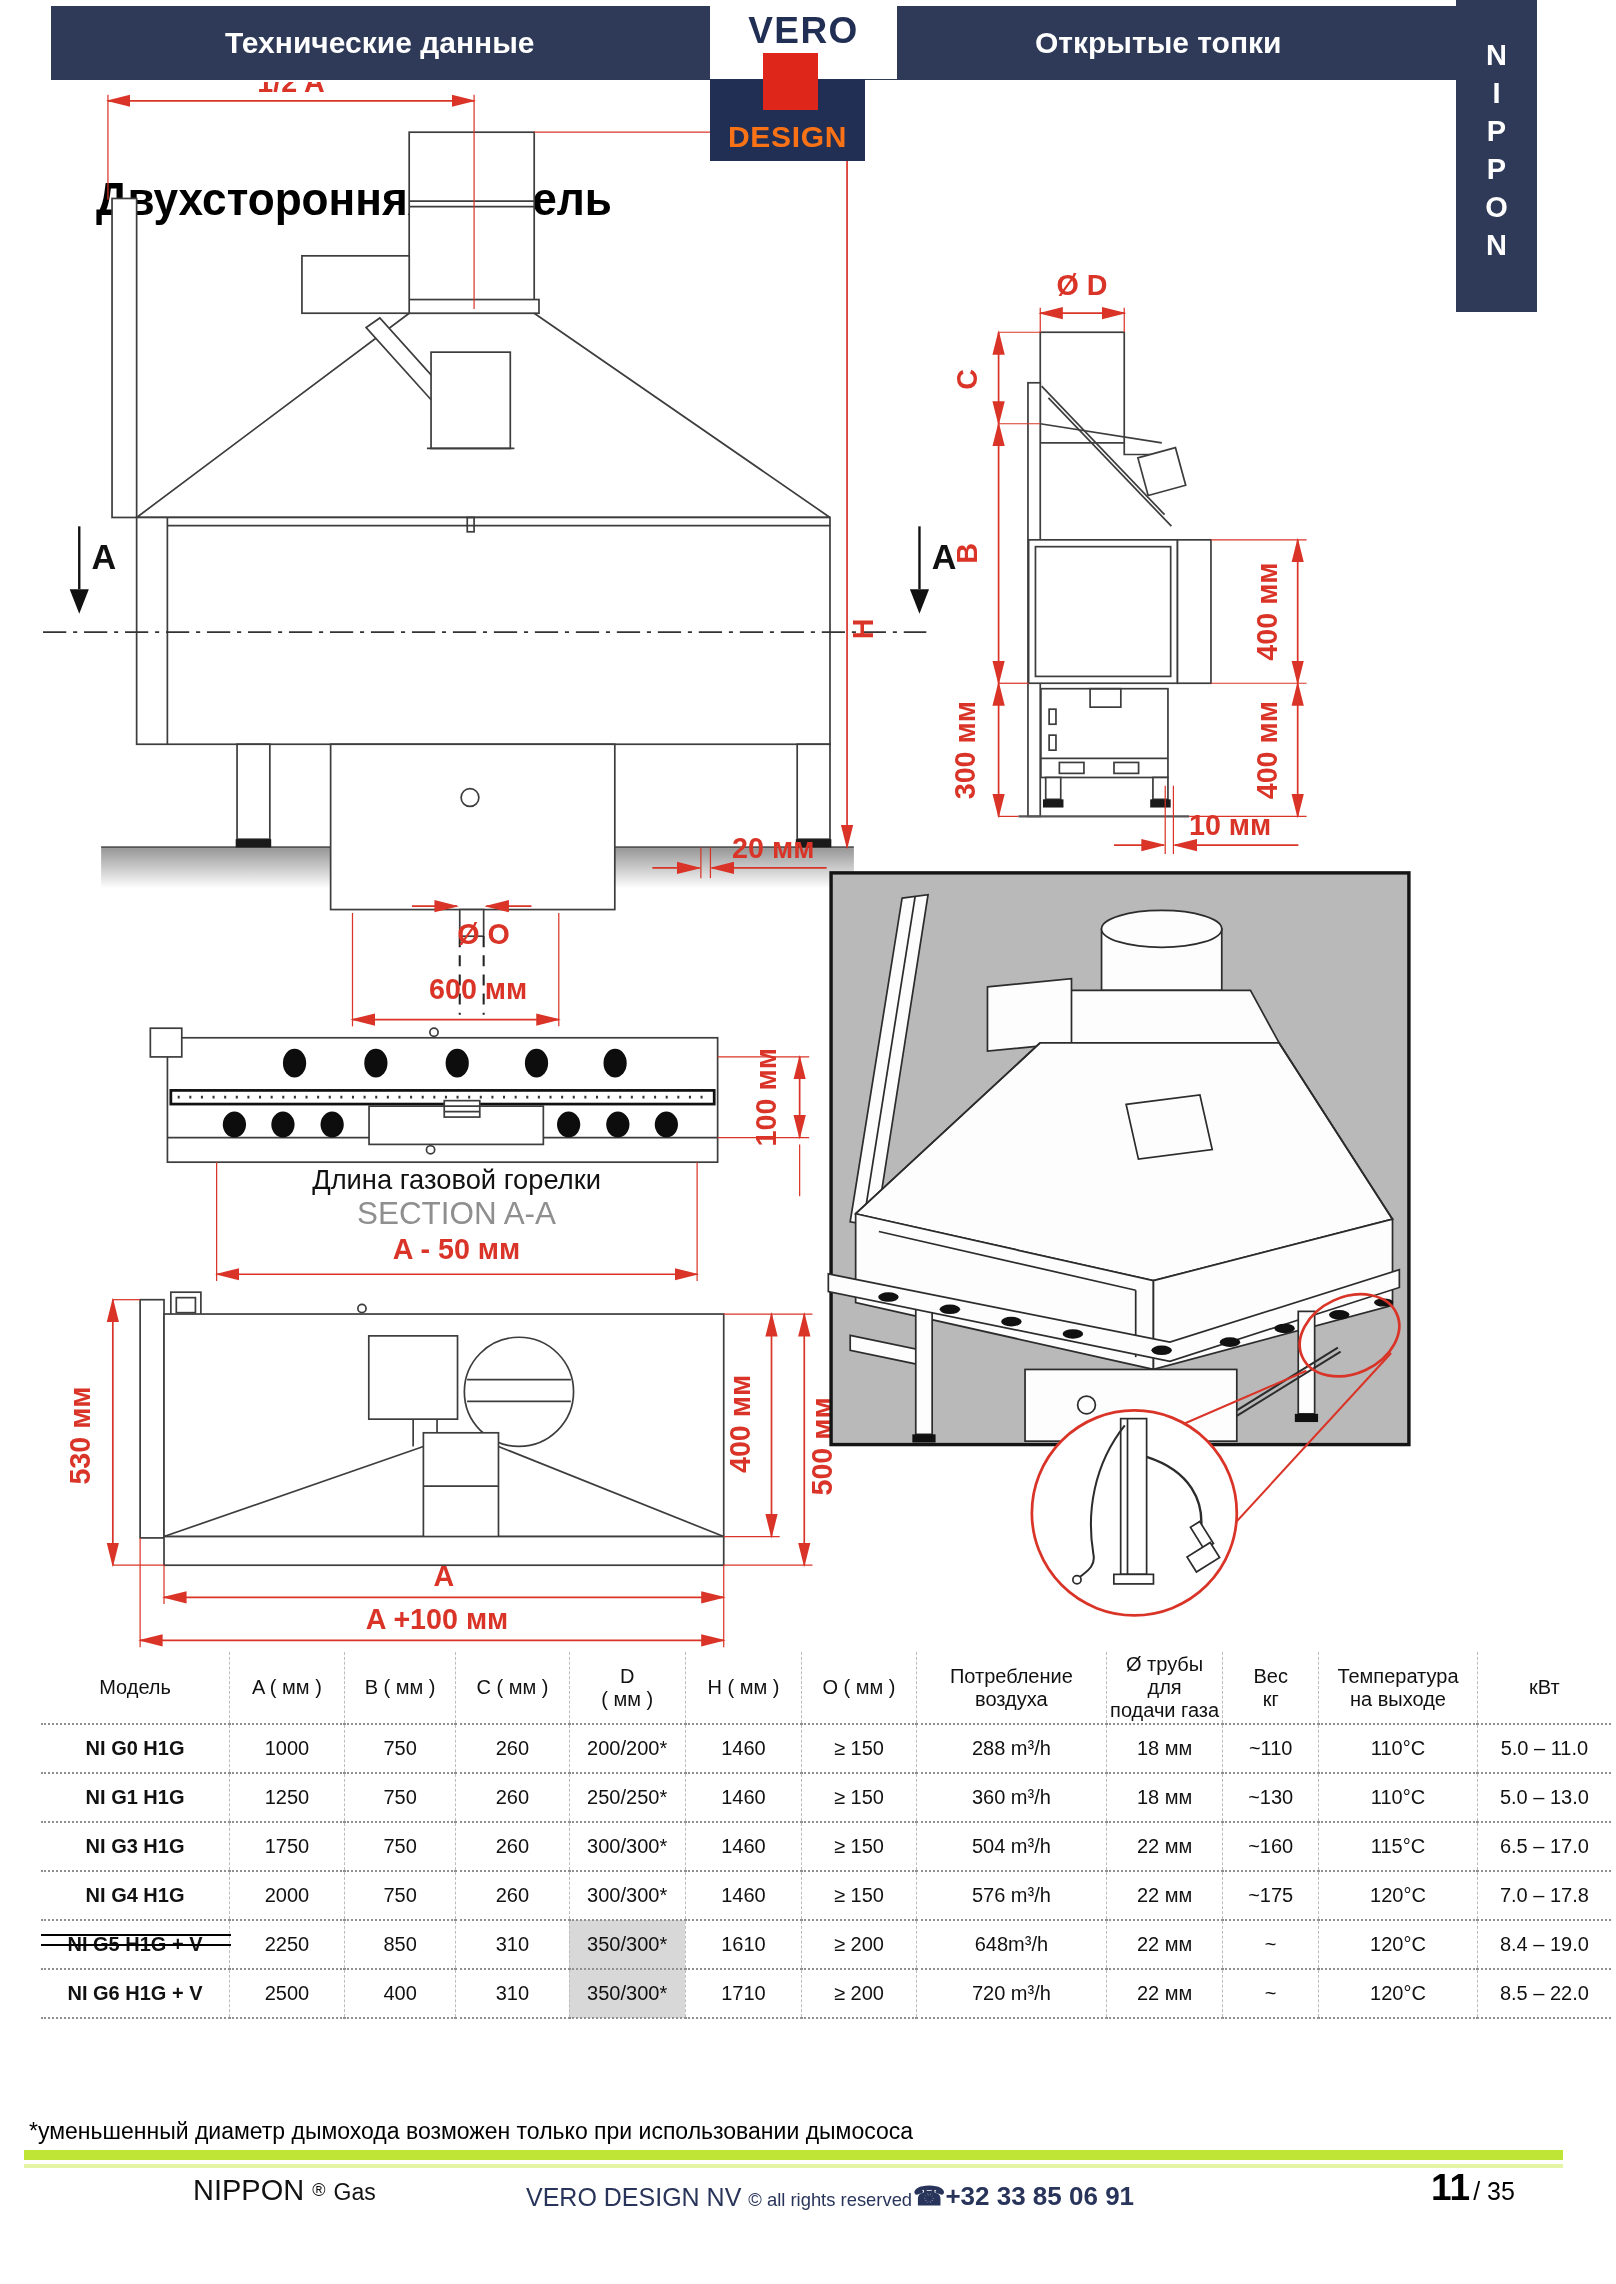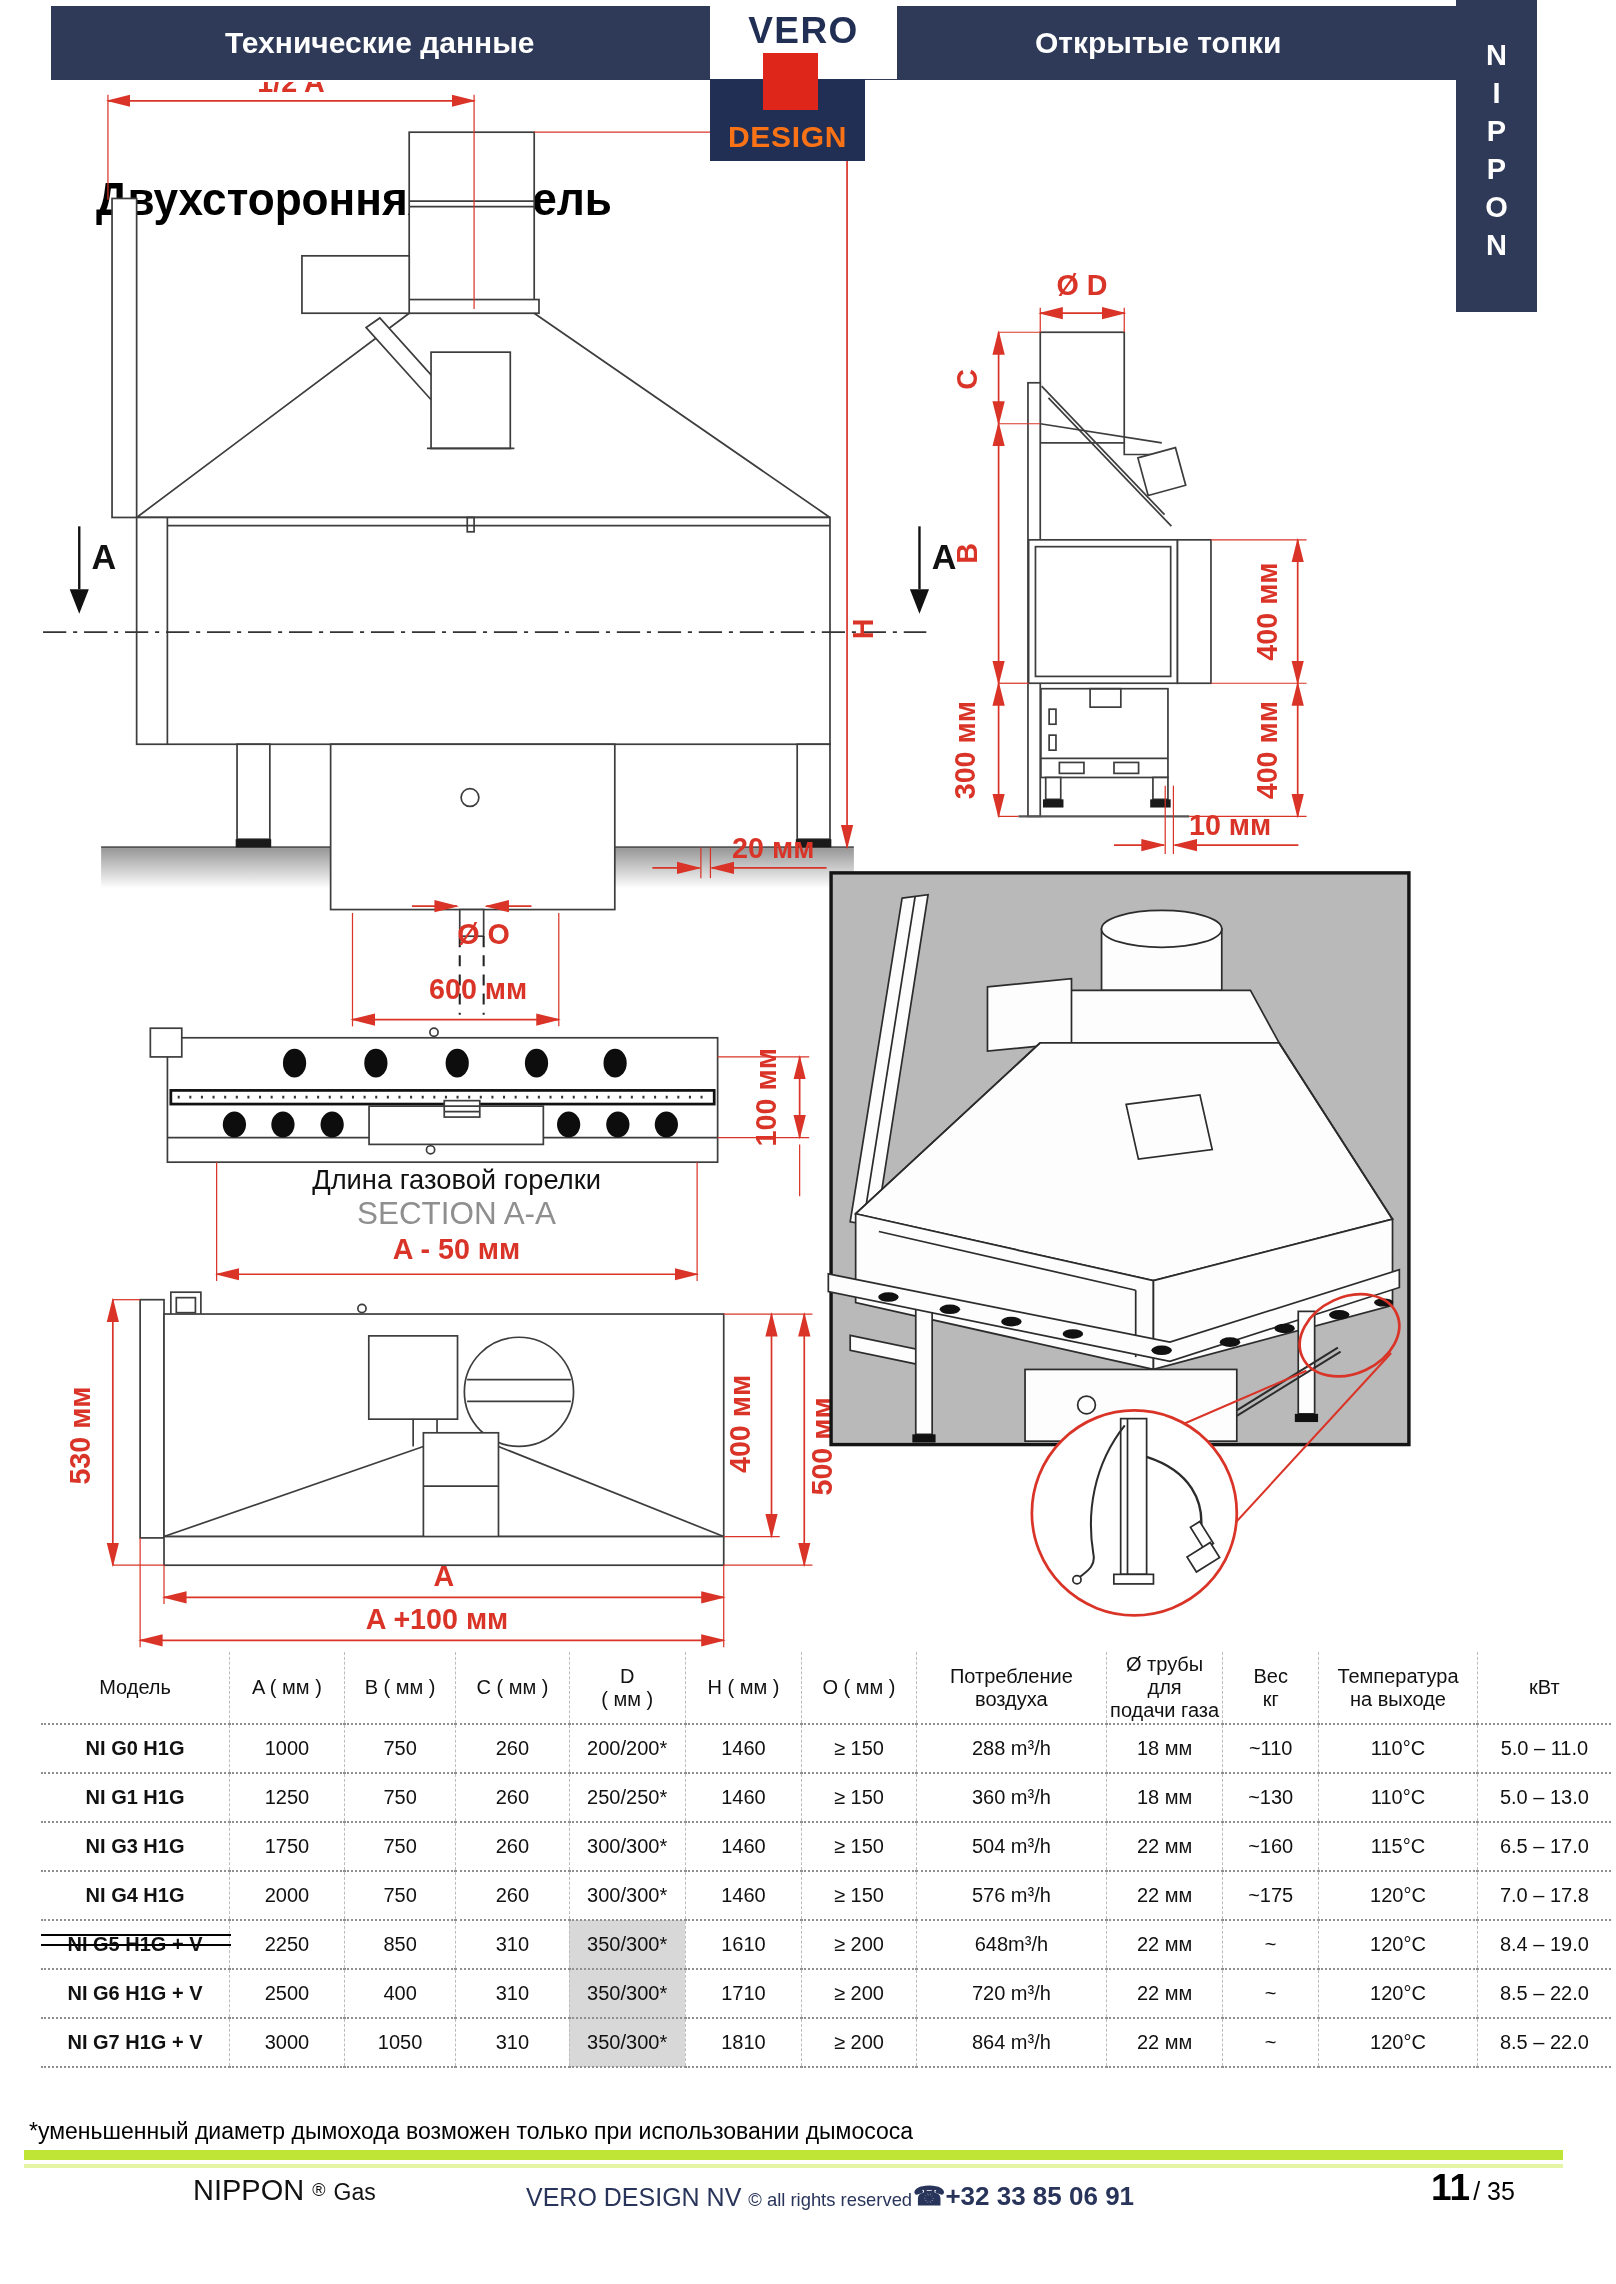--- a/index.html
+++ b/index.html
@@ -490,34 +490,20 @@
             <td>310</td>
             <td class="gray">350/300*</td>
             <td>1710</td>
             <td>≥ 200</td>
             <td>720 m³/h</td>
             <td>22 мм</td>
             <td>~</td>
             <td>120°C</td>
             <td>8.5 – 22.0</td>
         </tr>
-        <tr>
-          <td class="model">NI G7 H1G + V</td>
-            <td>3000</td>
-            <td>1050</td>
-            <td>310</td>
-            <td class="gray">350/300*</td>
-            <td>1810</td>
-            <td>≥ 200</td>
-            <td>864 m³/h</td>
-            <td>22 мм</td>
-            <td>~</td>
-            <td>120°C</td>
-            <td>8.5 – 22.0</td>
-        </tr>
       </tbody>
     </table>
   </div>
   <div class="abs double-rule"></div>
 
   <div class="abs footnote">*уменьшенный диаметр дымохода возможен только при использовании дымососа</div>
 
   <div class="abs lime1"></div>
   <div class="abs lime2"></div>
   <div class="abs f-brand">

